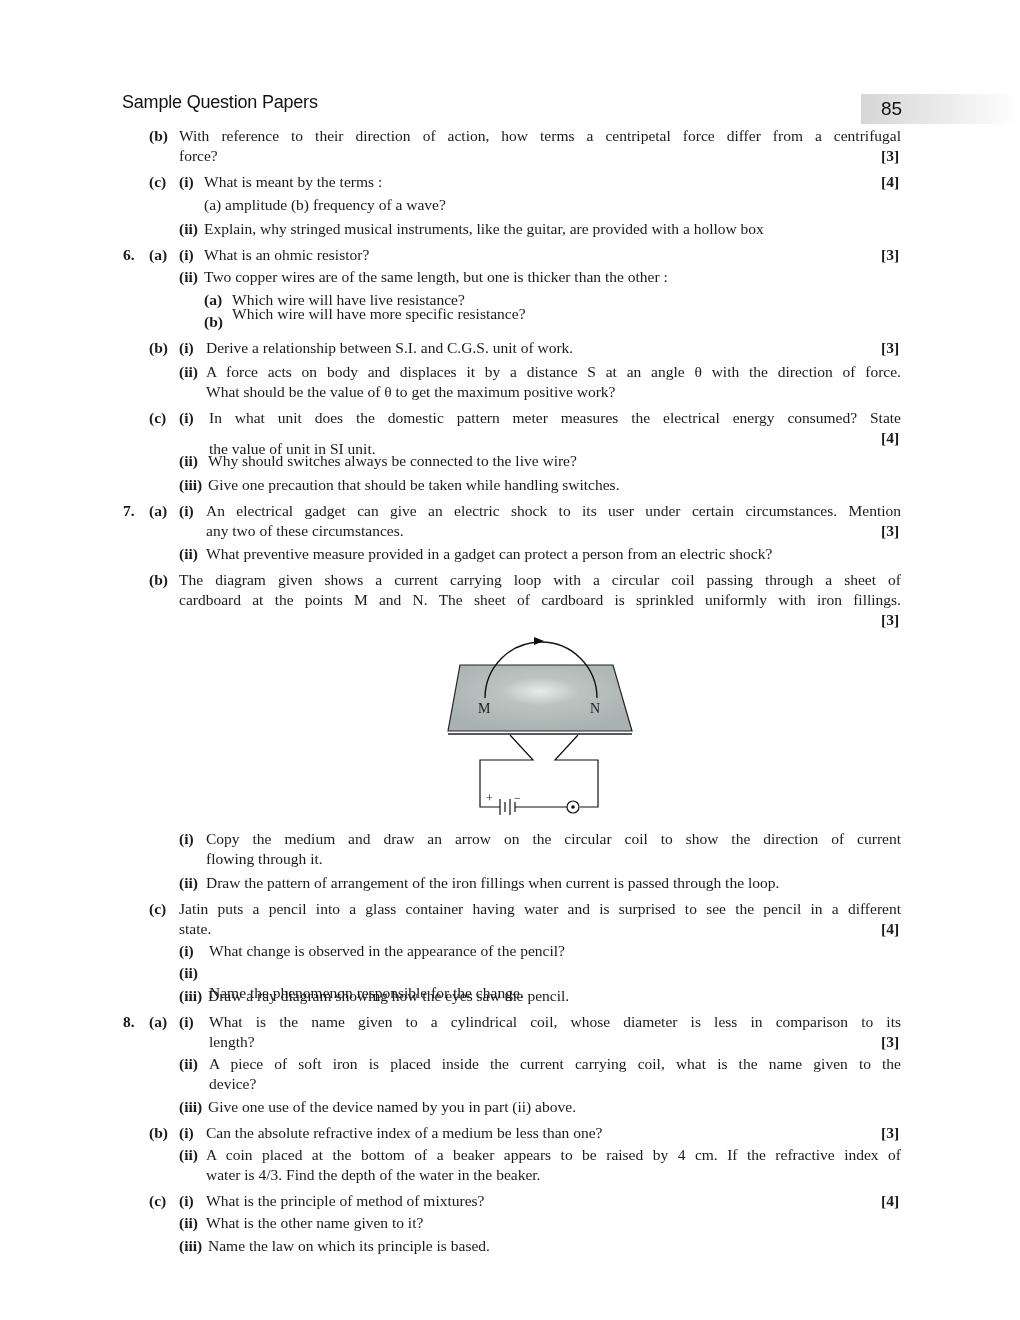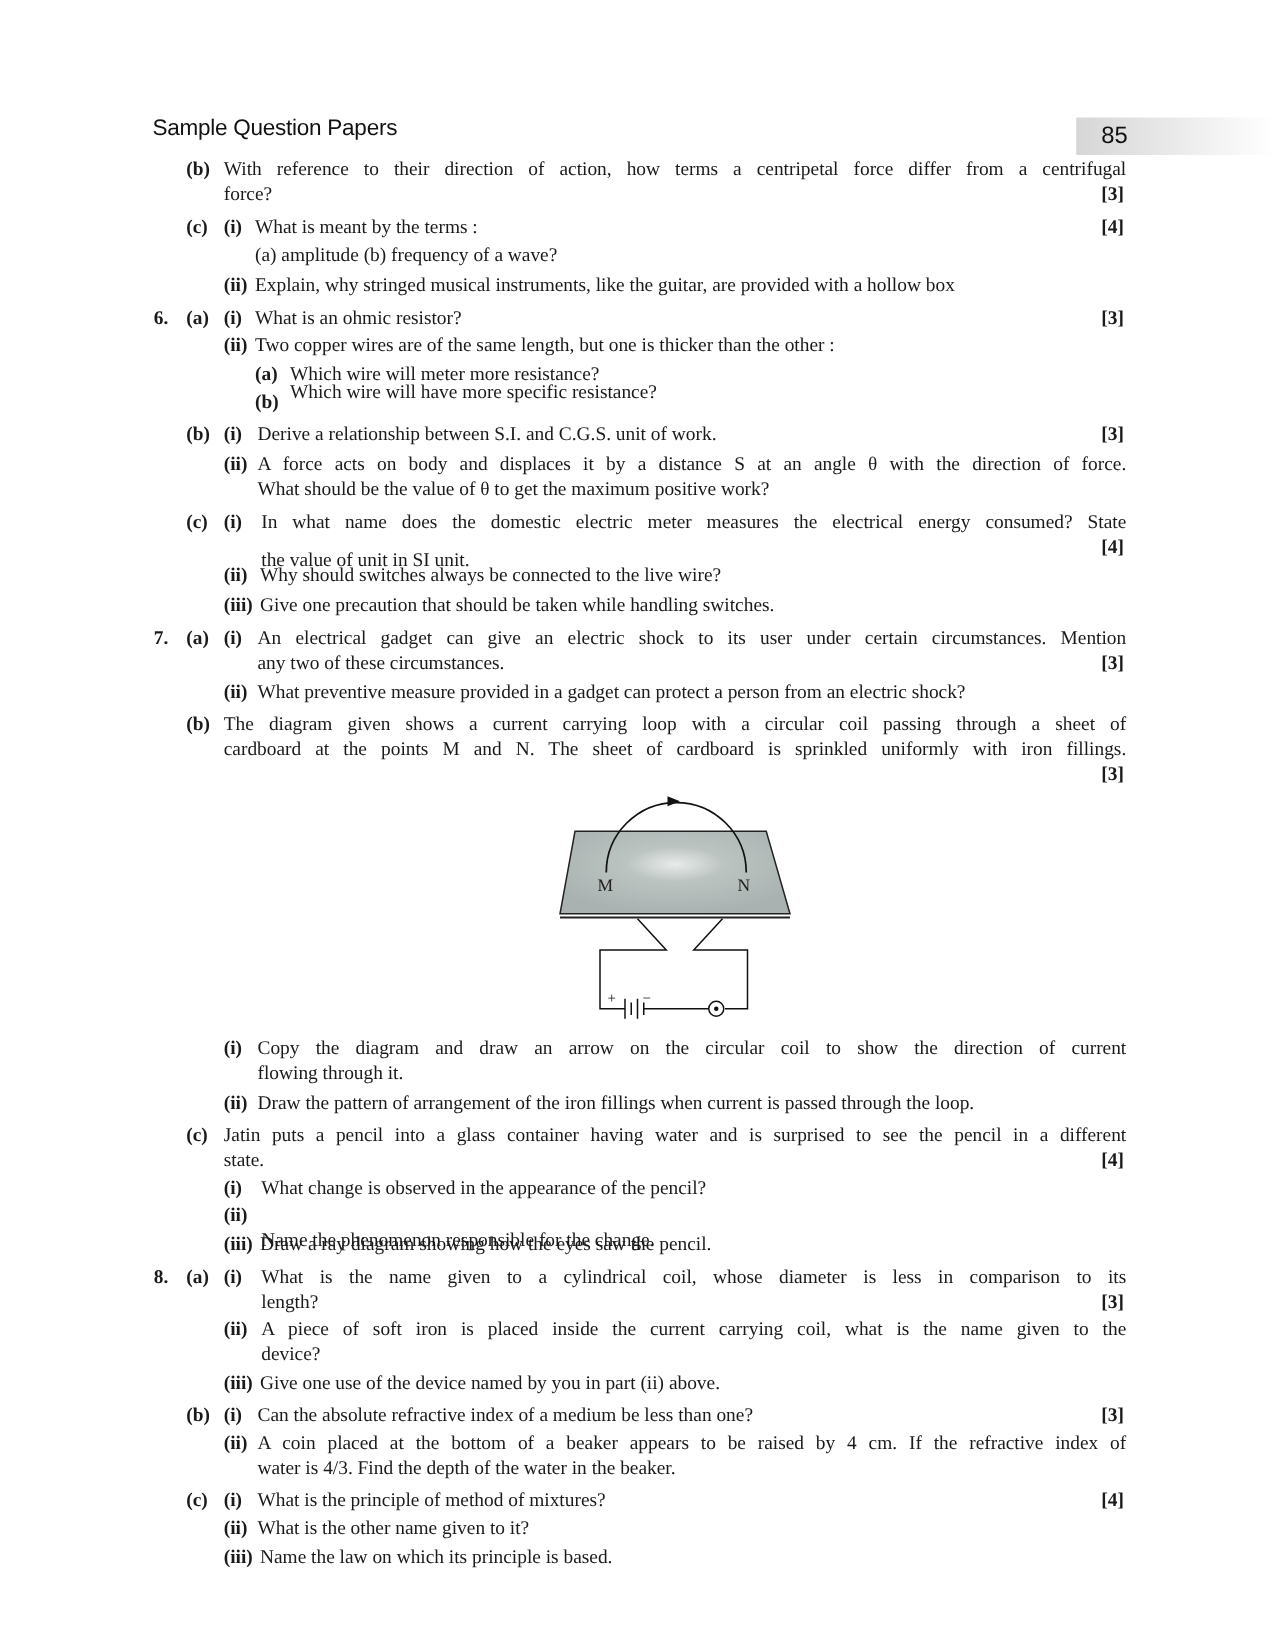--- a/index.html
+++ b/index.html
@@ -38,53 +38,53 @@
     <span class="qn" style="left: 179px; top: 219px;">(ii)</span>
     <span class="line" style="left: 204px; top: 219px;">Explain, why stringed musical instruments, like the guitar, are provided with a hollow box</span>
     <span class="qn" style="left: 123px; top: 245px;">6.</span>
     <span class="qn" style="left: 149px; top: 245px;">(a)</span>
     <span class="qn" style="left: 179px; top: 245px;">(i)</span>
     <span class="line" style="left: 204px; top: 245px;">What is an ohmic resistor?</span>
     <span class="mark" style="top: 245px;">[3]</span>
     <span class="qn" style="left: 179px; top: 267px;">(ii)</span>
     <span class="line" style="left: 204px; top: 267px;">Two copper wires are of the same length, but one is thicker than the other :</span>
     <span class="qn" style="left: 204px; top: 290px;">(a)</span>
-    <span class="line" style="left: 232px; top: 290px;">Which wire will meter more resistance?</span>
+    <span class="line" style="left: 232px; top: 290px;">Which wire will have live resistance?</span>
     <span class="qn" style="left: 204px; top: 312px;">(b)</span>
     <span class="line" style="left: 232px; top: 304px;">Which wire will have more specific resistance?</span>
     <span class="qn" style="left: 149px; top: 338px;">(b)</span>
     <span class="qn" style="left: 179px; top: 338px;">(i)</span>
     <span class="line" style="left: 206px; top: 338px;">Derive a relationship between S.I. and C.G.S. unit of work.</span>
     <span class="mark" style="top: 338px;">[3]</span>
     <span class="qn" style="left: 179px; top: 362px;">(ii)</span>
     <span class="line just" style="left: 206px; top: 362px; width: 695px;">A force acts on body and displaces it by a distance S at an angle θ with the direction of force.</span>
     <span class="line" style="left: 206px; top: 382px;">What should be the value of θ to get the maximum positive work?</span>
     <span class="qn" style="left: 149px; top: 408px;">(c)</span>
     <span class="qn" style="left: 179px; top: 408px;">(i)</span>
-    <span class="line just" style="left: 209px; top: 408px; width: 692px;">In what name does the domestic electric meter measures the electrical energy consumed? State</span>
+    <span class="line just" style="left: 209px; top: 408px; width: 692px;">In what unit does the domestic pattern meter measures the electrical energy consumed? State</span>
     <span class="line" style="left: 209px; top: 428px; margin-top: 11px;">the value of unit in SI unit.</span>
     <span class="mark" style="top: 428px;">[4]</span>
     <span class="qn" style="left: 179px; top: 451px;">(ii)</span>
     <span class="line" style="left: 208px; top: 451px;">Why should switches always be connected to the live wire?</span>
     <span class="qn" style="left: 179px; top: 475px;">(iii)</span>
     <span class="line" style="left: 208px; top: 475px;">Give one precaution that should be taken while handling switches.</span>
     <span class="qn" style="left: 123px; top: 501px;">7.</span>
     <span class="qn" style="left: 149px; top: 501px;">(a)</span>
     <span class="qn" style="left: 179px; top: 501px;">(i)</span>
     <span class="line just" style="left: 206px; top: 501px; width: 695px;">An electrical gadget can give an electric shock to its user under certain circumstances. Mention</span>
     <span class="line" style="left: 206px; top: 521px;">any two of these circumstances.</span>
     <span class="mark" style="top: 521px;">[3]</span>
     <span class="qn" style="left: 179px; top: 544px;">(ii)</span>
     <span class="line" style="left: 206px; top: 544px;">What preventive measure provided in a gadget can protect a person from an electric shock?</span>
     <span class="qn" style="left: 149px; top: 570px;">(b)</span>
     <span class="line just" style="left: 179px; top: 570px; width: 722px;">The diagram given shows a current carrying loop with a circular coil passing through a sheet of</span>
     <span class="line just" style="left: 179px; top: 590px; width: 722px;">cardboard at the points M and N. The sheet of cardboard is sprinkled uniformly with iron fillings.</span>
     <span class="mark" style="top: 610px;">[3]</span>
     <span class="qn" style="left: 179px; top: 829px;">(i)</span>
-    <span class="line just" style="left: 206px; top: 829px; width: 695px;">Copy the diagram and draw an arrow on the circular coil to show the direction of current</span>
+    <span class="line just" style="left: 206px; top: 829px; width: 695px;">Copy the medium and draw an arrow on the circular coil to show the direction of current</span>
     <span class="line" style="left: 206px; top: 849px; text-align: right;">flowing through it.</span>
     <span class="qn" style="left: 179px; top: 873px;">(ii)</span>
     <span class="line" style="left: 206px; top: 873px;">Draw the pattern of arrangement of the iron fillings when current is passed through the loop.</span>
     <span class="qn" style="left: 149px; top: 899px;">(c)</span>
     <span class="line just" style="left: 179px; top: 899px; width: 722px;">Jatin puts a pencil into a glass container having water and is surprised to see the pencil in a different</span>
     <span class="line" style="left: 179px; top: 919px;">state.</span>
     <span class="mark" style="top: 919px;">[4]</span>
     <span class="qn" style="left: 179px; top: 941px;">(i)</span>
     <span class="line" style="left: 209px; top: 941px;">What change is observed in the appearance of the pencil?</span>
     <span class="qn" style="left: 179px; top: 963px;">(ii)</span>

